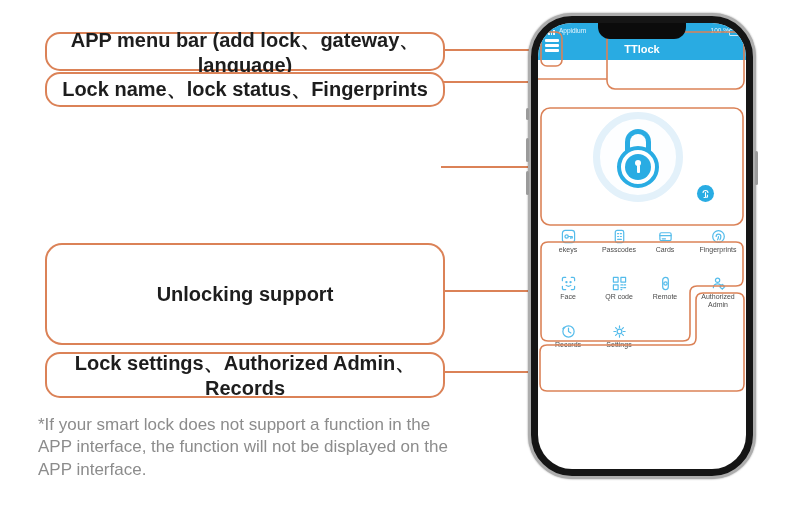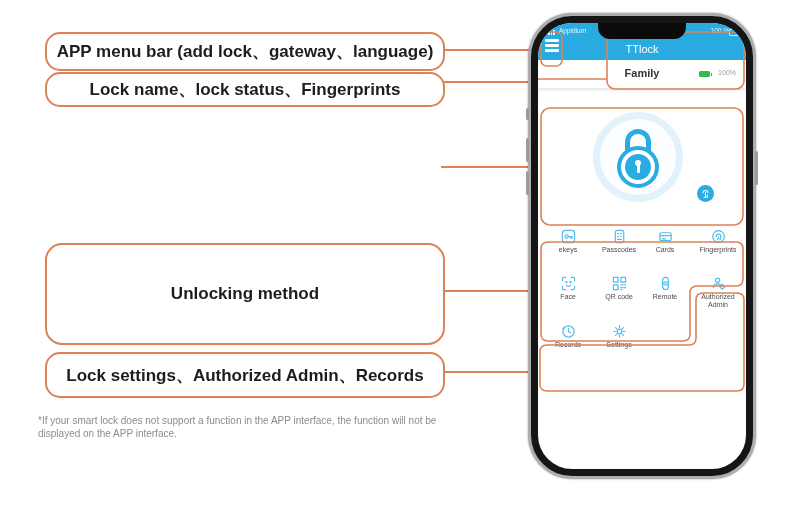--- a/index.html
+++ b/index.html
@@ -2,44 +2,44 @@
 <html><head>
 <meta charset="utf-8">
 <style>
   html,body{margin:0;padding:0;background:#fff;}
   #page{position:relative;width:800px;height:512px;background:#fff;overflow:hidden;
         font-family:"Liberation Sans",sans-serif;}
 
   
   .callout{position:absolute;left:45px;width:396px;border:2px solid #DB8257;border-radius:15px;
            background:#fff;display:flex;align-items:center;justify-content:center;
-           font-weight:bold;color:#1d1d1d;font-size:17px;text-align:center;z-index:2;}
+           font-weight:bold;color:#1d1d1d;font-size:20px;text-align:center;z-index:2;}
   .connector{position:absolute;height:2px;background:#DB8257;z-index:1;}
   .footnote{position:absolute;left:38px;top:414px;width:412px;color:#8c8c8c;
-            font-size:10px;line-height:1.32;z-index:2;}
+            font-size:17px;line-height:1.32;z-index:2;}
 
   
   .phone{position:absolute;left:528px;top:13px;width:228px;height:466px;background:#151515;
          border:3px solid #adadad;border-radius:44px;box-sizing:border-box;z-index:3;
          box-shadow:0 0 2px rgba(0,0,0,.45);}
   .side-btn{position:absolute;background:#9b9b9b;border-radius:2px;}
   .screen{position:absolute;left:7px;top:7px;width:208px;height:446px;background:#fff;
           border-radius:34px;overflow:hidden;}
 
   .statusheader{position:absolute;left:0;top:0;width:208px;height:37px;background:#29ABE2;}
   .statusbar-text{position:absolute;top:4px;font-size:6.5px;color:#eaf6fd;}
   .sigbars{position:absolute;left:10px;top:7px;width:9px;height:5px;display:flex;align-items:flex-end;gap:1px;}
   .sigbars i{display:block;width:1.5px;background:#eaf6fd;}
   .sb-batt{position:absolute;right:6px;top:6px;width:9px;height:4.5px;border:1px solid #cfe9f7;border-radius:1px;}
   .notch{position:absolute;left:60px;top:0;width:88px;height:16px;background:#0b0b0b;
          border-radius:0 0 12px 12px;z-index:7;}
   .hamburger{position:absolute;left:7px;top:16px;width:15px;height:17px;z-index:4;cursor:pointer;}
   .hamburger i{display:block;width:14px;height:2.5px;background:#fff;border-radius:1px;margin-bottom:2.6px;}
   .apptitle{position:absolute;left:0;top:20px;width:208px;text-align:center;color:#fff;
-            font-size:11px;font-weight:normal;}
+            font-size:11px;font-weight:bold;}
   .familyrow{position:absolute;left:0;top:37px;width:208px;height:28px;background:#fff;
              box-shadow:0 2px 3px rgba(0,0,0,.10);}
   .familyname{position:absolute;left:0;top:7px;width:208px;text-align:center;color:#333;
               font-size:11px;font-weight:bold;}
   .fam-batt{position:absolute;right:36px;top:11px;width:11px;height:6px;background:#34B94A;border-radius:1.5px;}
   .fam-batt:after{content:"";position:absolute;right:-2px;top:1.5px;width:1.5px;height:3px;background:#34B94A;}
   .fam-batt-txt{position:absolute;right:10px;top:9px;font-size:7px;color:#9a9a9a;}
 
   
   .lockring{position:absolute;left:55px;top:89px;width:90px;height:90px;border-radius:50%;
@@ -68,21 +68,21 @@
 
 <div id="page">
 
   <div class="callout" style="top:32px;height:35px;">
     <span>APP menu bar (add lock、gateway、language)</span>
   </div>
   <div class="callout" style="top:72px;height:31px;">
     <span>Lock name、lock status、Fingerprints</span>
   </div>
   <div class="callout" style="top:243px;height:98px;border-radius:17px;">
-    <span>Unlocking method</span>
+    <span>Unlocking support</span>
   </div>
   <div class="callout" style="top:352px;height:42px;justify-content:center;">
     <span>Lock settings、Authorized Admin、Records</span>
   </div>
 
   <div class="connector" style="left:443px;top:49px;width:95px;"></div>
   <div class="connector" style="left:441px;top:81px;width:97px;"></div>
   <div class="connector" style="left:441px;top:166px;width:97px;"></div>
   <div class="connector" style="left:441px;top:290px;width:97px;"></div>
   <div class="connector" style="left:441px;top:371px;width:97px;"></div>
@@ -108,25 +108,20 @@
         <span class="sb-batt"></span>
         <div class="hamburger">
             <i></i>
             <i></i>
             <i></i>
           </div>
         <div class="apptitle">TTlock</div>
       </div>
       <div class="notch"></div>
 
-      <div class="familyrow">
-        <div class="familyname">Family</div>
-        <span class="fam-batt"></span>
-        <span class="fam-batt-txt">100%</span>
-      </div>
 
       <div class="lockring">
         <div class="shackle"></div>
         <div class="lockbody">
           <div class="lockinner">
             <div class="keyhole-c"></div>
               <div class="keyhole-s"></div>
           </div>
         </div>
       </div>

